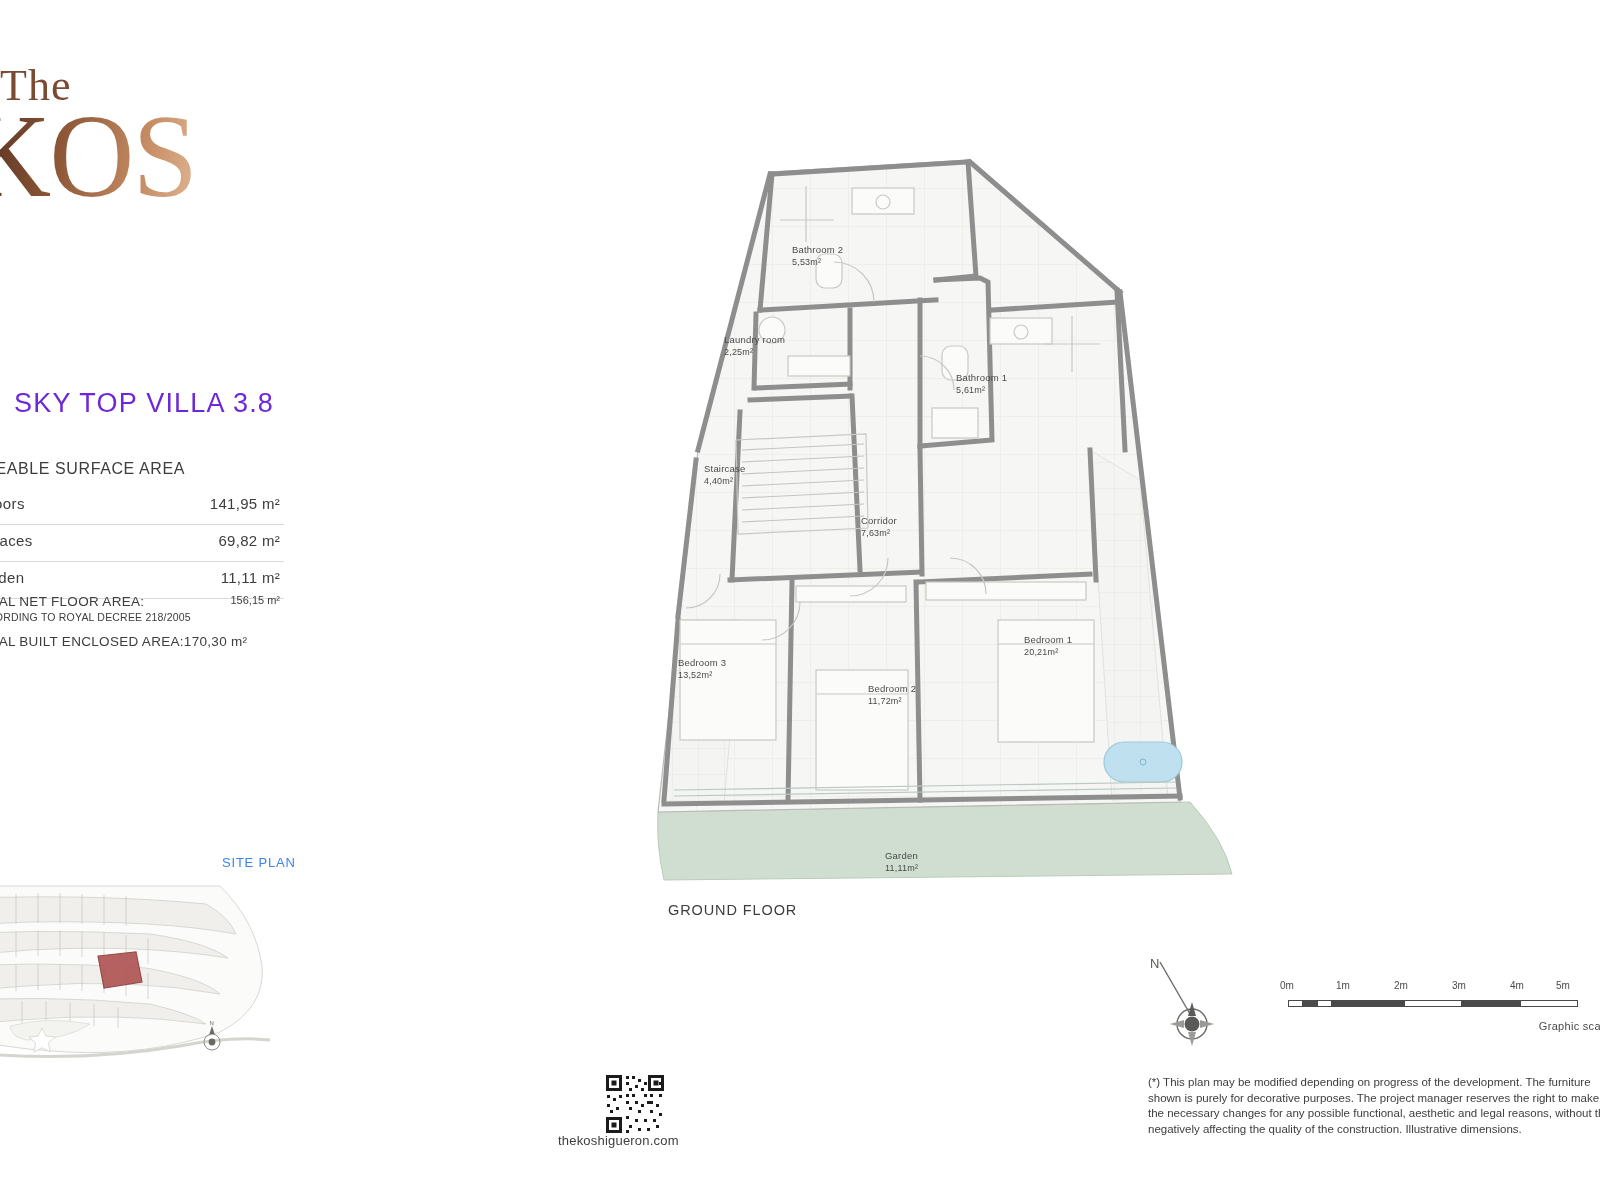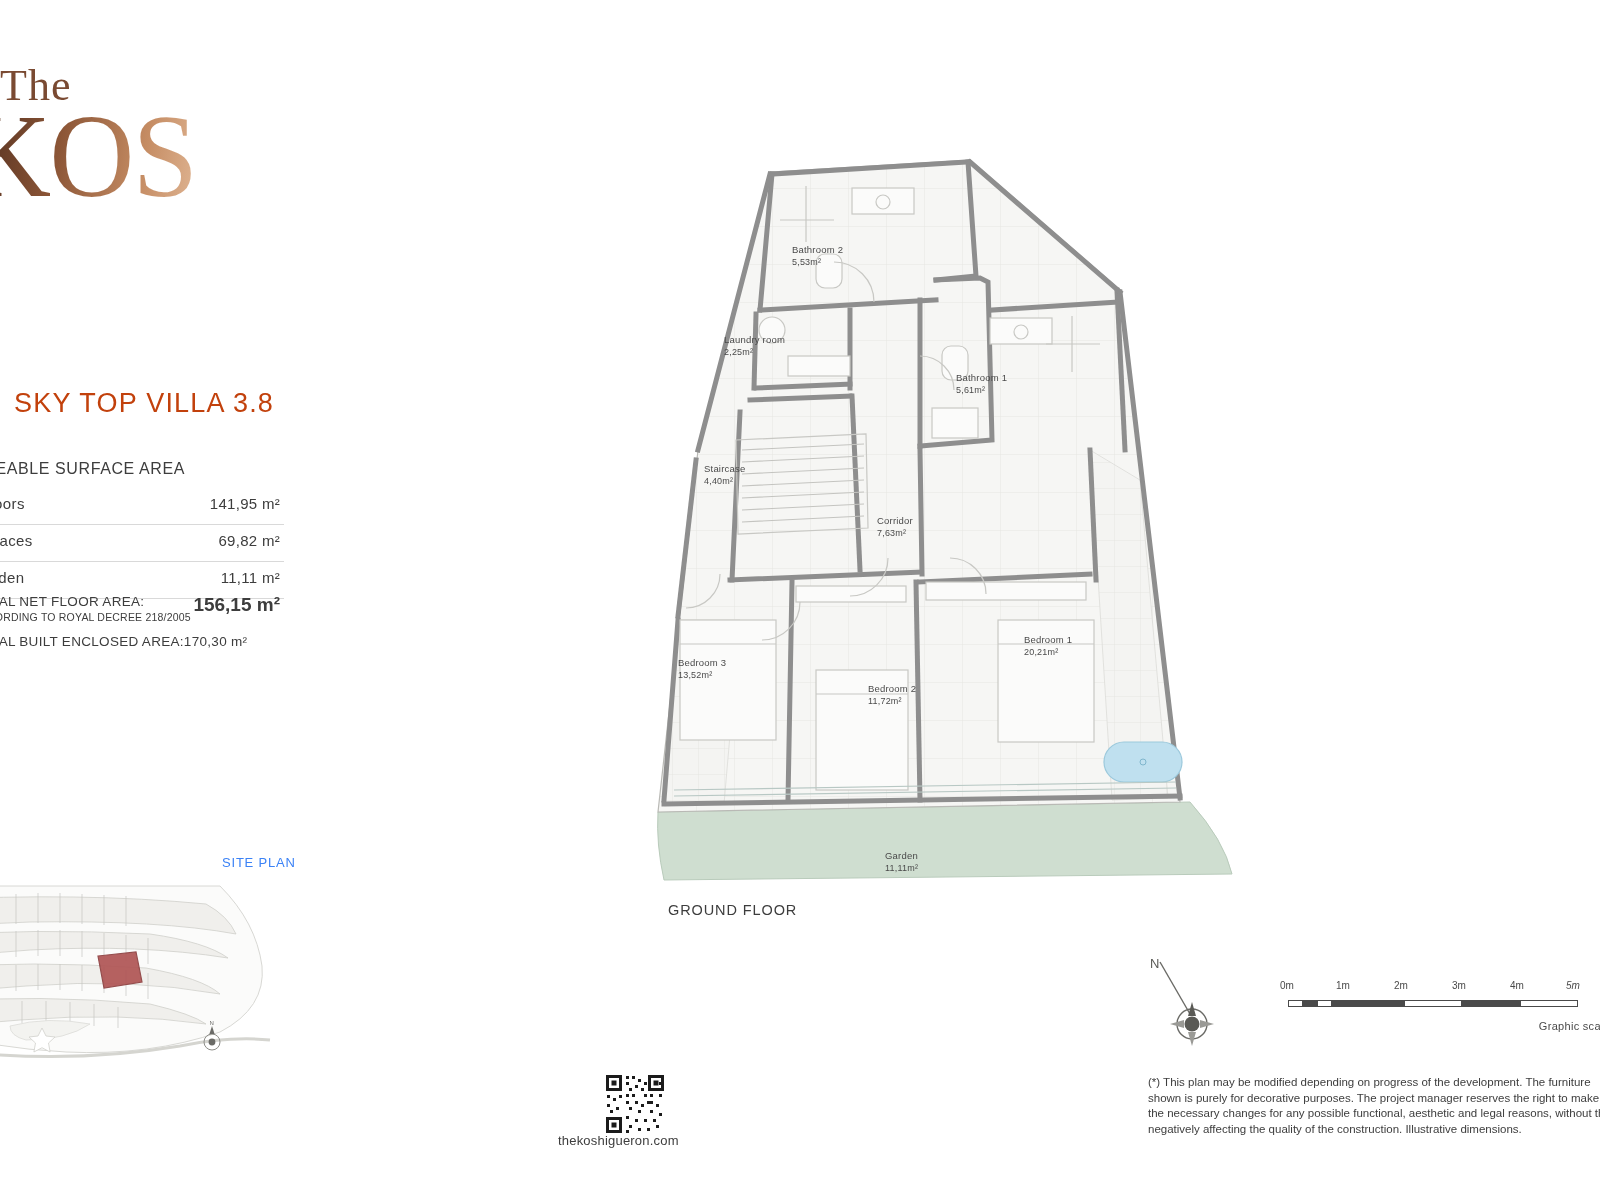--- a/index.html
+++ b/index.html
@@ -24,38 +24,38 @@
     position:absolute;left:-14px;top:68px;
     font-family:"Liberation Serif", serif;
     font-size:118px;line-height:118px;letter-spacing:-2px;
     background:linear-gradient(100deg,#4a2a1c 0%,#8b5536 40%,#c58c63 75%,#e0b694 100%);
     -webkit-background-clip:text;background-clip:text;color:transparent;
   }
 
   
   .villa-title{
     position:absolute;left:14px;top:388px;
-    font-size:27px;letter-spacing:1.2px;color:#c2410c;
+    font-size:27px;letter-spacing:1.2px;color:#6d28d9;
     font-family:"Liberation Sans", sans-serif;font-weight:400;
   }
   .surface-head{
     position:absolute;left:-28px;top:460px;
     font-size:16px;letter-spacing:.6px;color:#3d3d3d;
   }
   .rows{position:absolute;left:-28px;top:488px;width:312px;}
   .row{
     position:relative;height:36px;
     border-bottom:1px solid #d9d9d9;
     font-size:15px;color:#3d3d3d;
   }
   .row .lbl{position:absolute;left:0;top:7px;letter-spacing:.4px;}
   .row .val{position:absolute;right:4px;top:7px;letter-spacing:.3px;}
   .totals{position:absolute;left:-28px;top:594px;width:312px;font-size:13px;color:#3d3d3d;}
   .totals .t1{position:absolute;left:0;top:0;font-size:13.5px;letter-spacing:.3px;}
-  .totals .t1v{position:absolute;right:4px;top:0;font-size:19px;font-weight:bold;}
+  .totals .t1v{position:absolute;right:4px;top:0;font-size:11px;}
   .totals .t2{position:absolute;left:0;top:17px;font-size:10.5px;letter-spacing:.2px;}
   .totals .t3{position:absolute;left:0;top:40px;font-size:13.5px;letter-spacing:.3px;}
 
   
   .siteplan-label{
     position:absolute;left:222px;top:855px;font-size:13px;letter-spacing:.8px;color:#3b82f6;
   }
   .siteplan{
     position:absolute;left:-30px;top:870px;width:330px;height:200px;
   }
@@ -300,21 +300,21 @@
     <span class="ar">2,25m²</span>
   </div>
   <div class="rlabel" style="left:956px;top:372px;width:92px;">
     <span class="nm">Bathroom 1</span>
     <span class="ar">5,61m²</span>
   </div>
   <div class="rlabel" style="left:704px;top:463px;width:92px;">
     <span class="nm">Staircase</span>
     <span class="ar">4,40m²</span>
   </div>
-  <div class="rlabel" style="left:861px;top:515px;width:92px;padding-left:16px;">
+  <div class="rlabel" style="left:861px;top:515px;width:92px;">
     <span class="nm">Corridor</span>
     <span class="ar">7,63m²</span>
   </div>
   <div class="rlabel" style="left:1024px;top:634px;width:92px;">
     <span class="nm">Bedroom 1</span>
     <span class="ar">20,21m²</span>
   </div>
   <div class="rlabel" style="left:678px;top:657px;width:92px;">
     <span class="nm">Bedroom 3</span>
     <span class="ar">13,52m²</span>
@@ -343,21 +343,21 @@
     </svg>
   </div>
 
   <div class="scalebar">
     <div class="ticks">
       <span class="tick" style="left:0px;">0m</span>
       <span class="tick" style="left:56px;">1m</span>
       <span class="tick" style="left:114px;">2m</span>
       <span class="tick" style="left:172px;">3m</span>
       <span class="tick" style="left:230px;">4m</span>
-      <span class="tick" style="left:286px;font-style:italic;">5m</span>
+      <span class="tick" style="left:276px;">5m</span>
     </div>
     <div class="bar">
       <span class="seg" style="left:0px;width:14.5px;"></span>
       <span class="seg fill" style="left:14.5px;width:14.5px;"></span>
       <span class="seg" style="left:29px;width:14.5px;"></span>
       <span class="seg fill" style="left:43.5px;width:14.5px;"></span>
       <span class="seg fill" style="left:58px;width:58px;"></span>
       <span class="seg" style="left:116px;width:58px;"></span>
       <span class="seg fill" style="left:174px;width:58px;"></span>
       <span class="seg" style="left:232px;width:58px;"></span>

